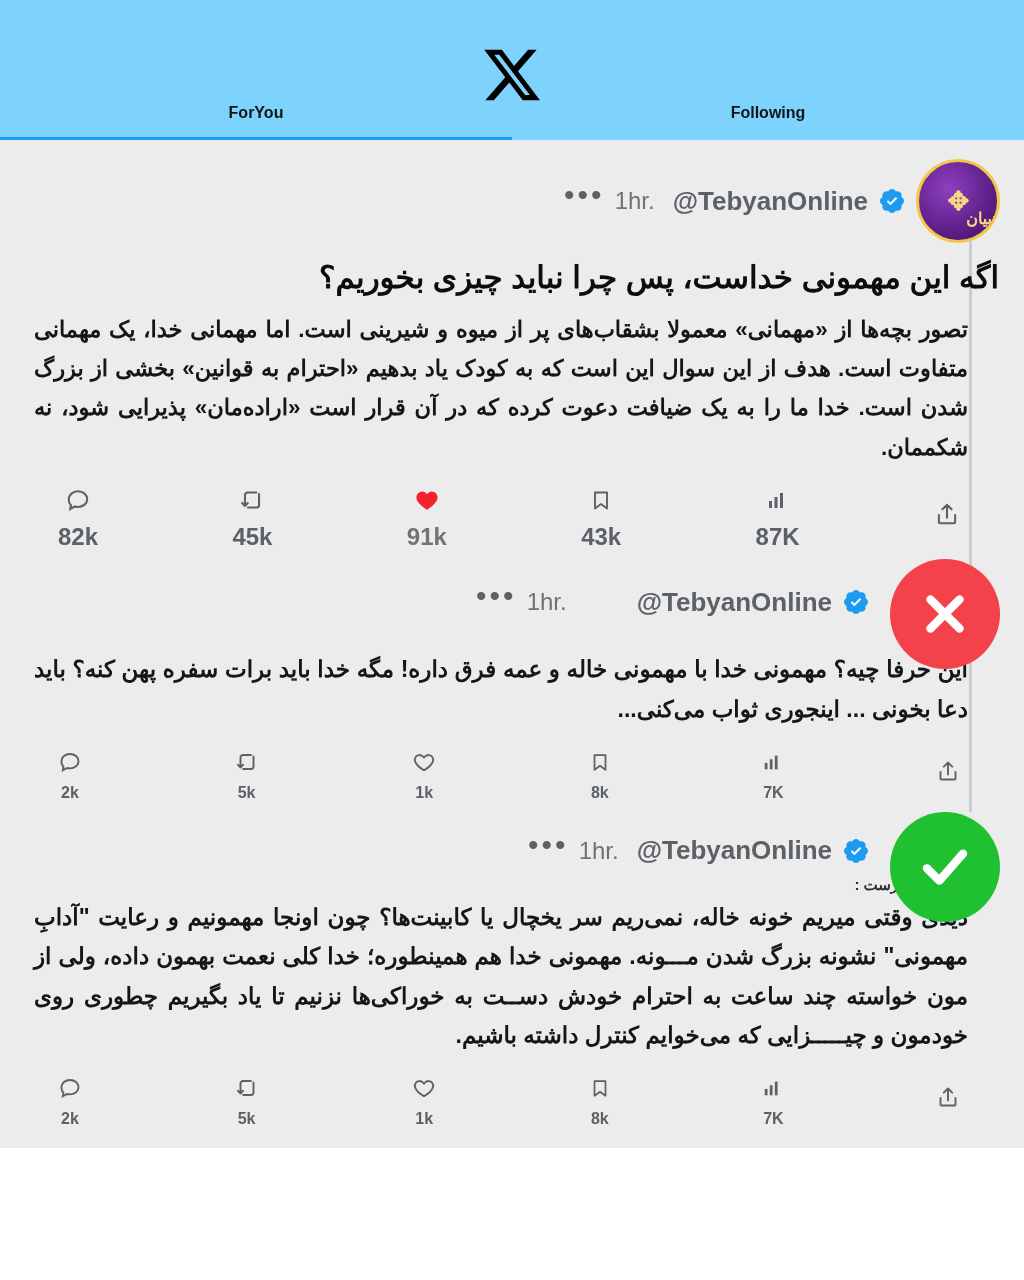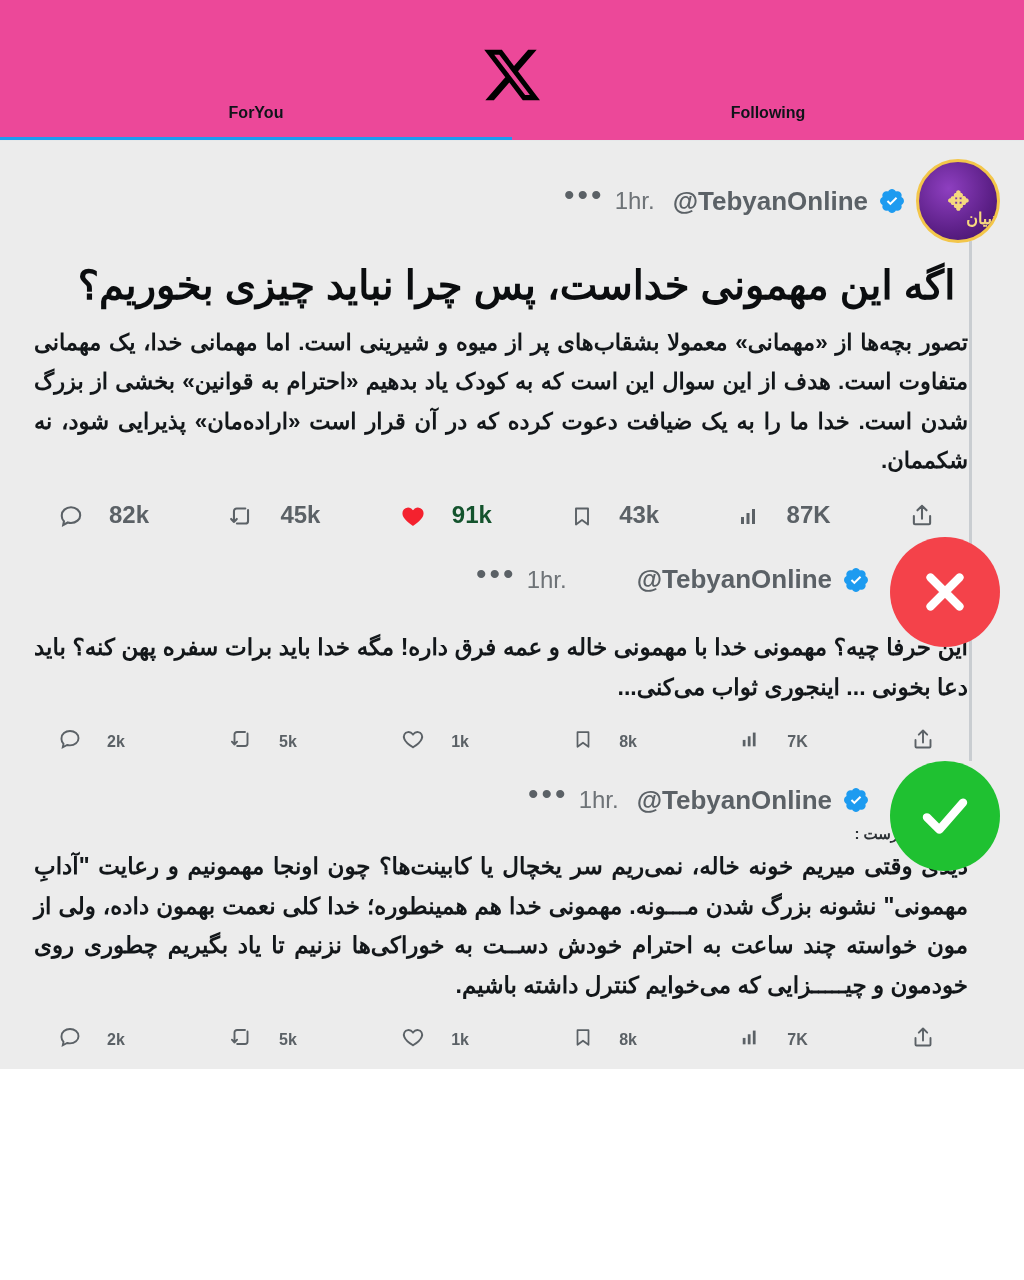--- a/index.html
+++ b/index.html
@@ -13,21 +13,21 @@
     font-family: "Liberation Sans", sans-serif;
     color: #0f1419;
     overflow: hidden;
     position: relative;
   }
 
   
   .app-header {
     position: relative;
     height: 140px;
-    background: #ec4899;
+    background: #7dd3fc;
     border-bottom: 1px solid #e6e9ea;
   }
   .x-logo {
     position: absolute;
     left: 50%;
     top: 44px;
     transform: translateX(-50%);
     width: 62px;
     height: 62px;
     display: block;
@@ -143,22 +143,22 @@
     margin-left: auto;
     color: #5b6166;
     font-size: 30px;
     letter-spacing: 3px;
     line-height: 1;
     padding-bottom: 12px;
   }
 
   .tweet-title {
     direction: rtl;
-    text-align: center;
-    font-size: 40px;
+    text-align: right;
+    font-size: 31px;
     font-weight: bold;
     line-height: 1.5;
     margin: 12px 1px 8px 10px;
     color: #0b0d0f;
   }
   .tweet-body {
     direction: rtl;
     text-align: justify;
     font-size: 22.5px;
     font-weight: bold;
@@ -178,29 +178,30 @@
   
   .actions {
     display: flex;
     align-items: center;
     justify-content: space-between;
     padding: 14px 40px 14px 34px;
     color: #5b6166;
   }
   .action {
     display: flex;
-    align-items: flex-end;
-    gap: 25px;
+    align-items: center;
+    gap: 10px;
     font-size: 24px;
     font-weight: bold;
     color: #5b6166;
+    flex-direction: column;
   }
   .action.small { font-size: 16px; }
   .action svg { display: block; }
-  .action.liked { color: #14532d; }
+  .action.liked { color: #737373; }
 
   
   .mark {
     position: absolute;
     width: 110px;
     height: 110px;
     border-radius: 50%;
     display: flex;
     align-items: center;
     justify-content: center;

